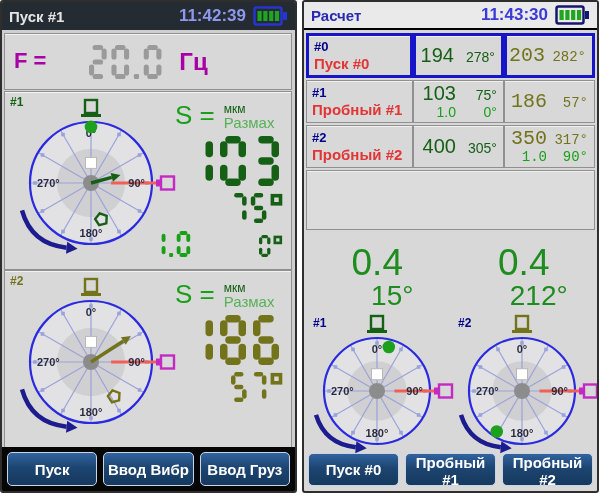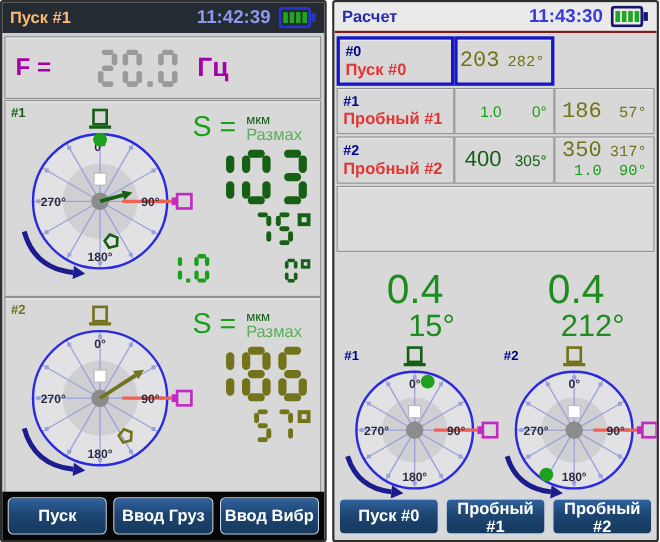--- a/index.html
+++ b/index.html
@@ -5,22 +5,22 @@
   html,body{margin:0;padding:0;background:#fff;}
   body{width:600px;height:493px;font-family:"Liberation Sans",sans-serif;-webkit-font-smoothing:antialiased;}
   .stage{display:flex;gap:5px;width:600px;height:493px;}
   .screen{position:relative;width:297px;height:493px;box-sizing:border-box;border:2px solid #2e2e2e;border-radius:3px;overflow:hidden;background:#cfcfcf;}
   .screen.right{background:var(--panel-bg);}
   svg text{font-family:"Liberation Sans",sans-serif;}
 
   
   .hdr{position:absolute;top:0;left:0;right:0;height:28px;display:flex;align-items:center;padding:0 7px;box-sizing:border-box;}
   .hdr.dark{background:var(--hdr-dark-bg);}
-  .hdr.dark .hdr-title{color:#fdba74;text-align:center;}
-  .hdr.light{background:#eaeaea;border-bottom:2px solid #7f1d1d;}
+  .hdr.dark .hdr-title{color:#e5e5e5;text-align:center;}
+  .hdr.light{background:#eaeaea;border-bottom:2px solid #000000;}
   .hdr.light .hdr-title{color:var(--hdr-light-text);}
   .hdr-title{font-size:15px;font-weight:bold;}
   .hdr-spacer{flex:1;}
   .hdr-time{font-size:17px;font-weight:bold;margin-right:7px;}
   .hdr.dark .hdr-time{color:var(--time-left);}
   .hdr.light .hdr-time{color:var(--time-right);}
   .batt{display:flex;align-items:center;}
 
   
   .fpanel{position:absolute;top:31px;left:2px;right:3px;height:55px;background:var(--panel-bg);border:1px solid #909090;box-shadow:inset 0 1px 0 #f3f3f3;display:flex;align-items:center;justify-content:center;gap:12px;}
@@ -320,22 +320,22 @@
             <rect x="23.95" y="0" width="9.3" height="4.5" rx="2.25"></rect>
             <rect x="31.900000000000006" y="3.15" width="4.5" height="9.600000000000001" rx="2.25"></rect>
             <rect x="31.900000000000006" y="17.25" width="4.5" height="9.600000000000001" rx="2.25"></rect>
             <rect x="42.400000000000006" y="2.7" width="8.100000000000001" height="8.100000000000001" fill="none" stroke="currentColor" stroke-width="3.6"></rect>
           </svg>
         </div>
     </div>
 
     <div class="btnbar">
       <button class="btn">Пуск</button>
+      <button class="btn">Ввод Вибр</button>
       <button class="btn">Ввод Груз</button>
-      <button class="btn">Ввод Вибр</button>
     </div>
   </div>
 
   <div class="screen right">
     <div class="hdr light">
       <span class="hdr-title">Расчет</span>
       <span class="hdr-spacer"></span>
       <span class="hdr-time">11:43:30</span>
       <span class="batt">
           <svg width="35" height="20" viewBox="0 0 35 20">
@@ -348,34 +348,44 @@
           </svg>
         </span>
     </div>
 
     <div class="rtable">
       <div class="trow sel">
         <div class="cell c1">
           <div class="rid">#0</div>
           <div class="rname">Пуск #0</div>
         </div>
+        <div class="cell cg">
+          <div class="ln">
+              <span class="ampv">194</span>
+              <span class="degv">278°</span>
+            </div>
+        </div>
         <div class="cell co">
           <div class="ln">
               <span class="ampv">203</span>
               <span class="degv">282°</span>
             </div>
         </div>
       </div>
 
       <div class="trow">
         <div class="cell c1">
           <div class="rid">#1</div>
           <div class="rname">Пробный #1</div>
         </div>
         <div class="cell cg">
+          <div class="ln">
+              <span class="ampv">103</span>
+              <span class="degv">75°</span>
+            </div>
           <div class="ln sub">
               <span class="ampv">1.0</span>
               <span class="degv">0°</span>
             </div>
         </div>
         <div class="cell co">
           <div class="ln">
               <span class="ampv">186</span>
               <span class="degv">57°</span>
             </div>

